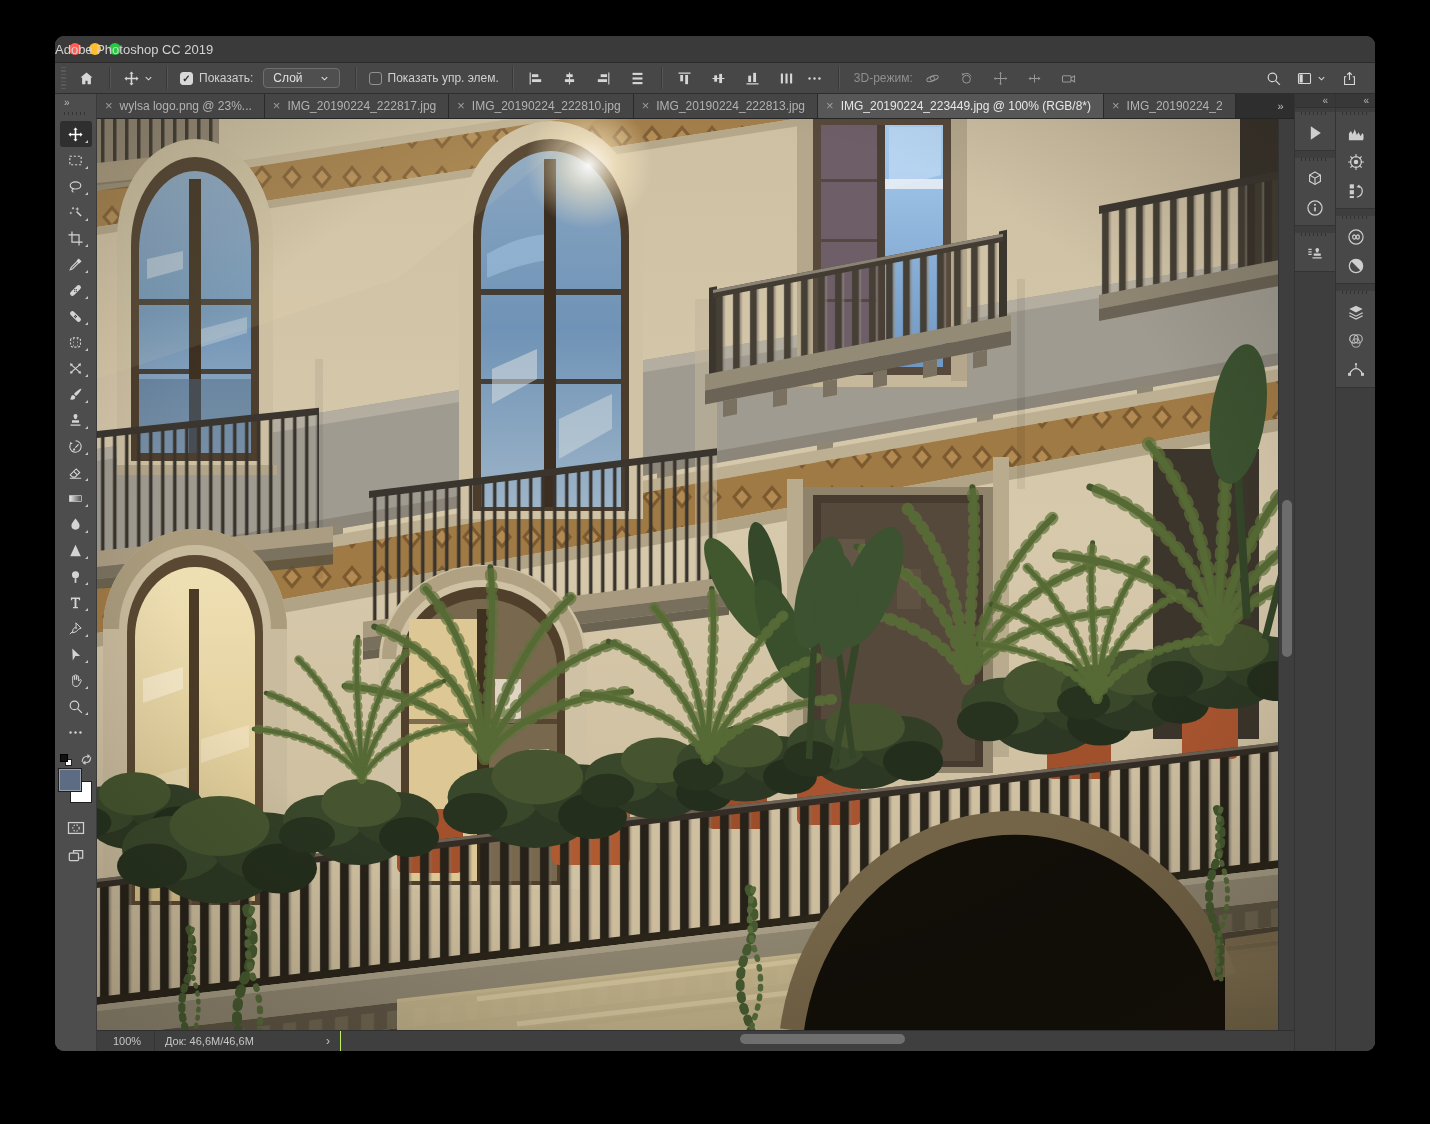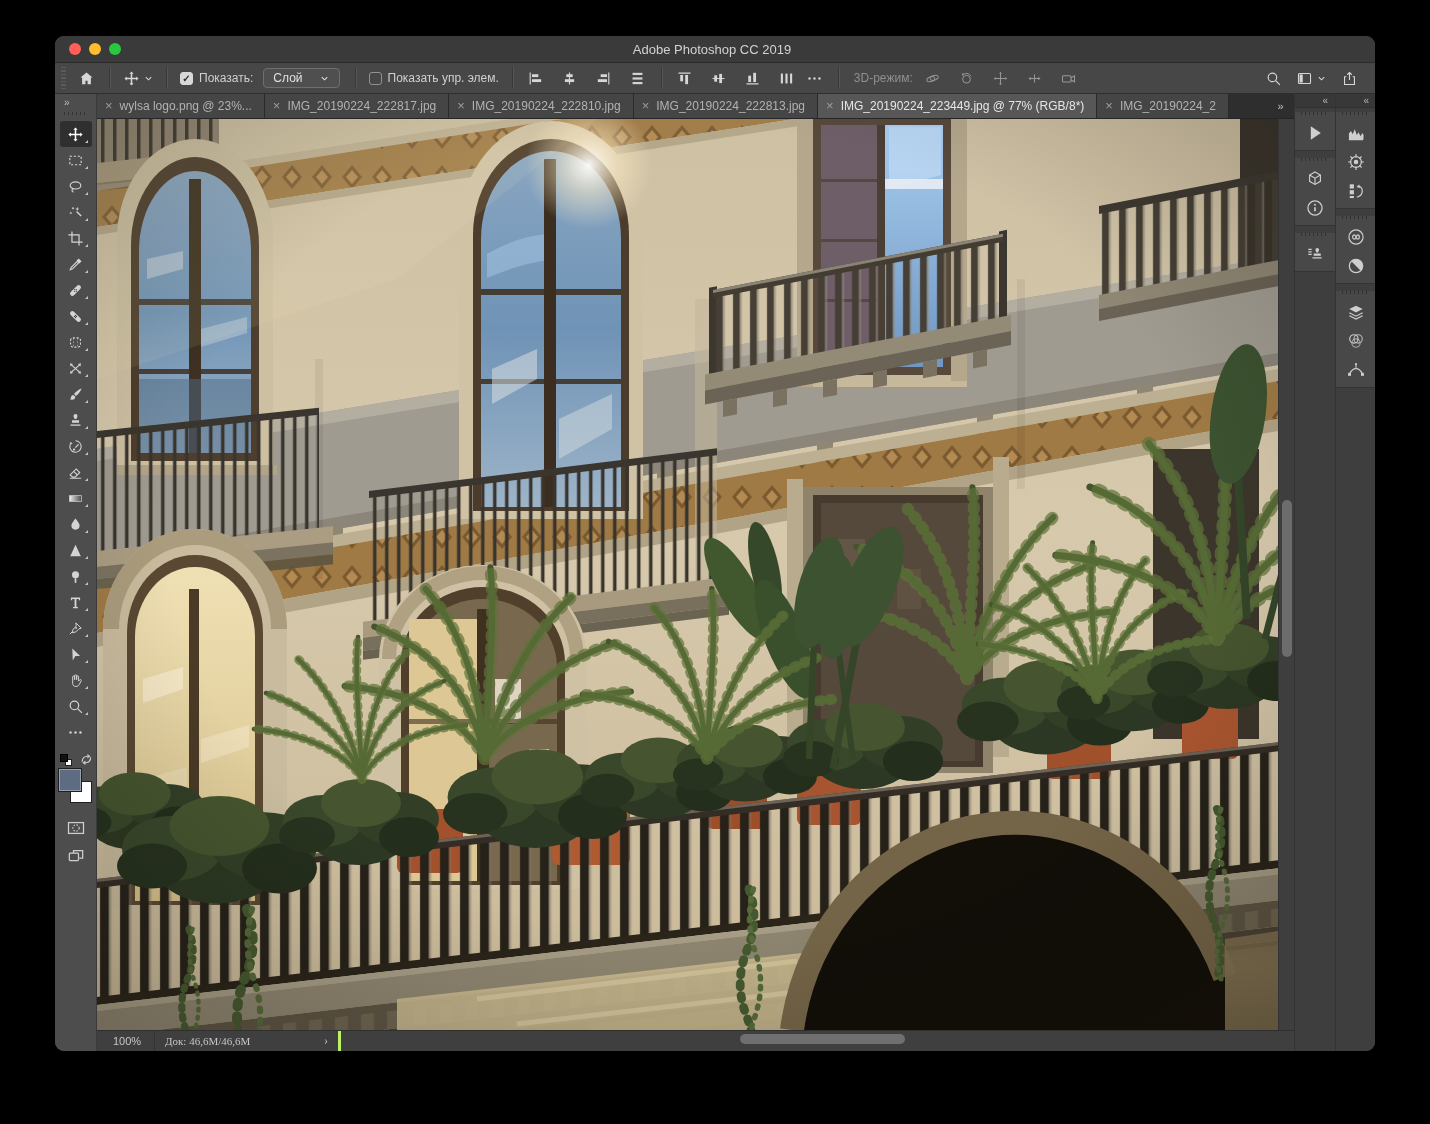--- a/index.html
+++ b/index.html
@@ -4,21 +4,21 @@
 <style>
   html,body{margin:0;padding:0;background:#000;width:1430px;height:1124px;overflow:hidden;
     font-family:"Liberation Sans",sans-serif;-webkit-font-smoothing:antialiased;}
   *{box-sizing:border-box;}
   .window{position:absolute;left:55px;top:36px;width:1320px;height:1015px;border-radius:9px;
     overflow:hidden;background:#474747;box-shadow:0 25px 70px rgba(0,0,0,.7);}
   
   .titlebar{height:27px;background:#3a3a3a;border-bottom:1px solid #2b2b2b;display:flex;align-items:center;position:relative;}
   .lights{display:flex;gap:8px;padding-left:14px;}
   .light{width:12px;height:12px;border-radius:50%;}
-  .win-title{position:absolute;left:0;right:6px;text-align:center;font-size:13px;color:#d2d2d2;pointer-events:none;}
+  .win-title{position:absolute;left:0;right:6px;font-size:13px;color:#d2d2d2;pointer-events:none;}
   
   .optionsbar{height:31px;background:#474747;border-bottom:1px solid #2e2e2e;display:flex;align-items:center;font-size:12px;color:#cfcfcf;padding-left:4px;}
   .obar-grip{width:5px;height:22px;margin:0 6px 0 2px;background:repeating-linear-gradient(0deg,#5a5a5a 0 1.5px,transparent 1.5px 3.5px);}
   .obtn{display:flex;align-items:center;justify-content:center;width:28px;height:24px;color:#d6d6d6;}
   .oicn{width:17px;height:17px;}
   .oicn.sm{width:11px;height:11px;}
   .vsep{width:1px;height:22px;background:#393939;box-shadow:1px 0 0 #555;margin:0 9px;}
   .cbgroup{display:flex;align-items:center;gap:6px;margin:0 4px;}
   .cb{width:13px;height:13px;border:1px solid #919191;border-radius:3px;background:transparent;display:flex;align-items:center;justify-content:center;font-size:10px;font-weight:bold;color:#2e2e2e;}
   .cb.checked{background:#d8d8d8;border-color:#d8d8d8;}
@@ -51,21 +51,21 @@
   .tab{display:flex;align-items:center;background:#454545;border-right:1px solid #2a2a2a;padding:0 12px 0 8px;font-size:12px;color:#b2b2b2;white-space:nowrap;}
   .tab.active{background:#575757;color:#e6e6e6;}
   .tab-close{color:#9d9d9d;font-size:13px;margin-right:7px;}
   .tab-overflow{margin-left:auto;width:26px;display:flex;align-items:center;justify-content:center;color:#c0c0c0;font-size:11px;letter-spacing:1px;}
   .canvas-wrap{position:relative;height:911px;background:#2c2c2c;}
   .canvas-wrap svg.photo{display:block;}
   .v-scroll{position:absolute;right:0;top:0;bottom:0;width:16px;background:#3e3e3e;border-left:1px solid #333;}
   .v-thumb{position:absolute;left:3px;width:10px;top:381px;height:157px;background:#6c6c6c;border-radius:6px;}
   .statusbar{position:relative;height:25px;background:#3f3f3f;border-top:1px solid #2f2f2f;display:flex;align-items:flex-start;font-size:11px;color:#c6c6c6;}
   .zoom-field{width:58px;padding-left:16px;border-right:1px solid #333;height:100%;display:flex;align-items:center;}
-  .doc-field{width:186px;height:100%;border-right:3px solid #bef264;display:flex;align-items:center;justify-content:space-between;padding:0 10px;font-family:Liberation Serif, serif;}
+  .doc-field{width:186px;height:100%;border-right:1px solid #bef264;display:flex;align-items:center;justify-content:space-between;padding:0 10px;}
   .doc-chevron{color:#c0c0c0;font-size:12px;}
   .h-thumb{position:absolute;left:643px;top:3px;width:165px;height:10px;background:#6f6f6f;border-radius:5px;}
   
   .right-rails{display:flex;flex:none;}
   .prail{width:41px;background:#3e3e3e;border-left:1px solid #333;display:flex;flex-direction:column;}
   .prail-header{height:14px;background:#383838;color:#b5b5b5;font-size:10px;letter-spacing:1px;display:flex;justify-content:flex-end;align-items:center;padding-right:6px;border-bottom:1px solid #303030;}
   .pgroup{background:#484848;border-bottom:1px solid #343434;margin-bottom:7px;padding-bottom:3px;}
   .pgrip{width:28px;height:3px;margin:4px auto 3px;background:repeating-linear-gradient(90deg,#313131 0 1.5px,transparent 1.5px 4px);}
   .picon{height:29px;display:flex;align-items:center;justify-content:center;color:#cecece;}
   .pic{width:20px;height:20px;}
@@ -678,21 +678,21 @@
             <div class="tab">
               <span class="tab-close">×</span>
               <span>IMG_20190224_222810.jpg</span>
             </div>
             <div class="tab">
               <span class="tab-close">×</span>
               <span>IMG_20190224_222813.jpg</span>
             </div>
             <div class="tab active">
               <span class="tab-close">×</span>
-              <span>IMG_20190224_223449.jpg @ 77% (RGB/8*)</span>
+              <span>IMG_20190224_223449.jpg @ 100% (RGB/8*)</span>
             </div>
             <div class="tab">
               <span class="tab-close">×</span>
               <span>IMG_20190224_2</span>
             </div>
           </div>
         <div class="tab-overflow">»</div>
       </div>
 
       <div class="canvas-wrap">

